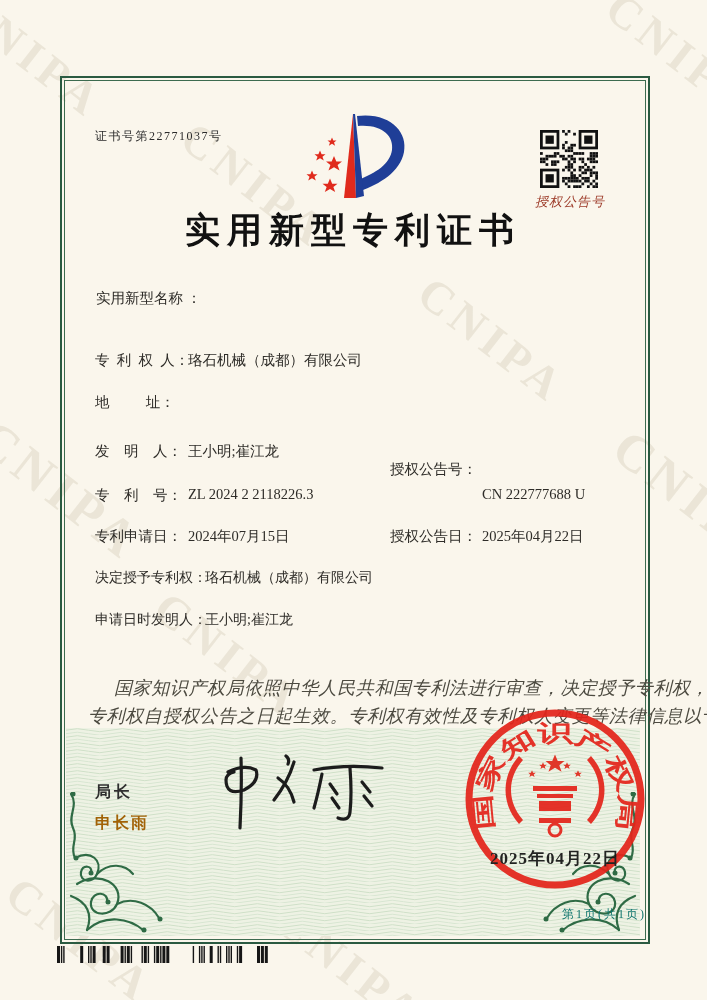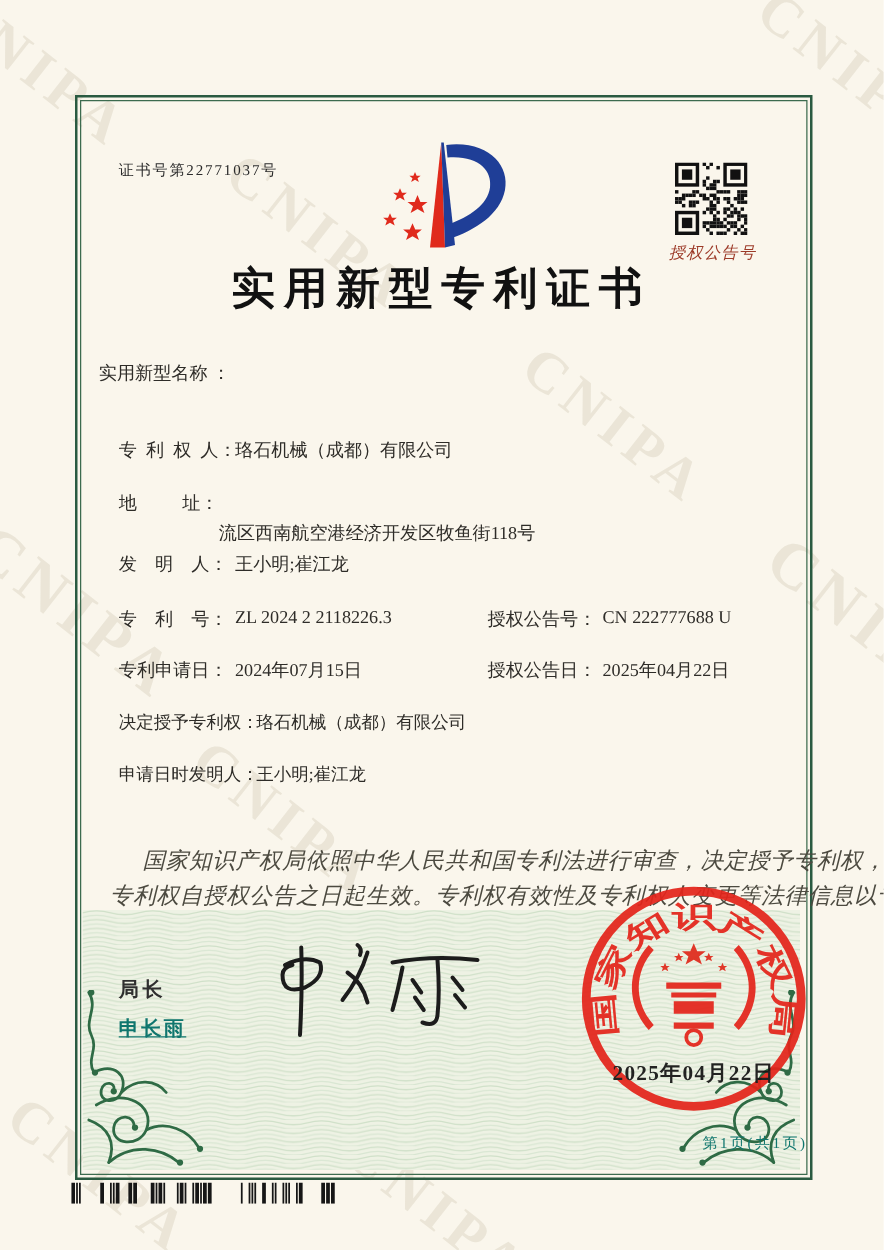--- a/index.html
+++ b/index.html
@@ -27,21 +27,21 @@
   .lbl,.val{position:absolute;font-size:14.5px;color:#2e2c28;white-space:pre;}
   .small{font-size:14px;}
   
   .notice{position:absolute;left:88px;width:540px;font-size:18px;font-style:italic;
           color:#4c4a40;letter-spacing:0.6px;white-space:nowrap;}
   .indent{text-indent:26px;}
   
   .sig-title{position:absolute;left:95px;top:782px;font-size:16px;font-weight:bold;
              letter-spacing:3px;color:#2f2f2f;font-family:"Liberation Sans","DejaVu Sans",sans-serif;}
   .sig-name{position:absolute;left:95px;top:813px;font-size:16px;font-weight:bold;
-            letter-spacing:2px;color:#0f766e;font-family:"Liberation Sans","DejaVu Sans",sans-serif;text-decoration:underline;}
+            letter-spacing:2px;color:#a16207;font-family:"Liberation Sans","DejaVu Sans",sans-serif;}
   .sig-script{position:absolute;left:210px;top:750px;}
   
   .seal{position:absolute;left:455px;top:706px;opacity:0.93;}
   
   .page-footer{position:absolute;left:60px;top:906px;width:586px;text-align:right;
                font-size:12px;letter-spacing:2px;color:#0f766e;}
   .barcode{position:absolute;left:57px;top:946px;}
   .orn{position:absolute;}
 </style>
 </head>
@@ -258,34 +258,33 @@
     <polygon points="59,2 62,86 70,84 61,2" fill="#1f3e97"></polygon>
     <use href="#star" transform="translate(38,30) scale(0.45)"></use>
     <use href="#star" transform="translate(26,44) scale(0.55)"></use>
     <use href="#star" transform="translate(40,52) scale(0.8)"></use>
     <use href="#star" transform="translate(18,64) scale(0.55)"></use>
     <use href="#star" transform="translate(36,74) scale(0.75)"></use>
   </svg>
 
   <div class="doc-title">实用新型专利证书</div>
 
-  <span class="lbl" style="left:79px;top:289px">实用新型名称 ：</span>
+  <span class="lbl" style="left:96px;top:289px">实用新型名称 ：</span>
 
   <span class="lbl" style="left:95px;top:351px">专  利  权  人：</span>
   <span class="val" style="left:188px;top:351px">珞石机械（成都）有限公司</span>
 
   <span class="lbl" style="left:95px;top:393px">地          址：</span>
-  <span class="val" style="left:175px;top:417px">流区西南航空港经济开发区牧鱼街118号</span>
 
   <span class="lbl" style="left:95px;top:442px">发    明    人：</span>
   <span class="val" style="left:188px;top:442px">王小明;崔江龙</span>
 
   <span class="lbl" style="left:95px;top:486px">专    利    号：</span>
   <span class="val" style="left:188px;top:486px">ZL 2024 2 2118226.3</span>
-  <span class="lbl" style="left:390px;top:486px">授权公告号：</span>
+  <span class="lbl" style="left:390px;top:460px">授权公告号：</span>
   <span class="val" style="left:482px;top:486px">CN 222777688 U</span>
 
   <span class="lbl" style="left:95px;top:527px">专利申请日：</span>
   <span class="val" style="left:188px;top:527px">2024年07月15日</span>
   <span class="lbl" style="left:390px;top:527px">授权公告日：</span>
   <span class="val" style="left:482px;top:527px">2025年04月22日</span>
 
   <span class="lbl small" style="left:95px;top:569px">决定授予专利权：</span>
   <span class="val small" style="left:205px;top:569px">珞石机械（成都）有限公司</span>
 

